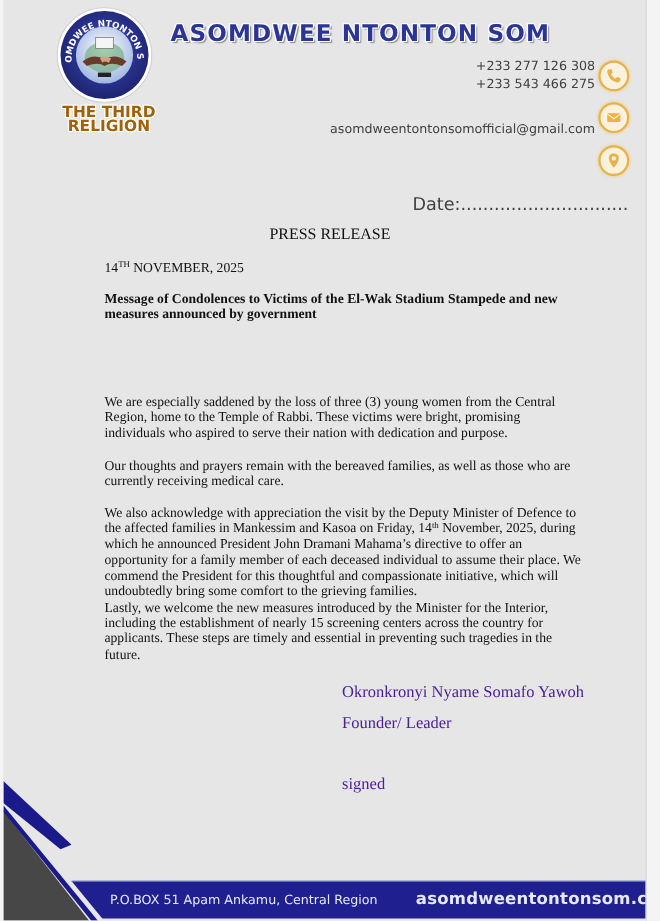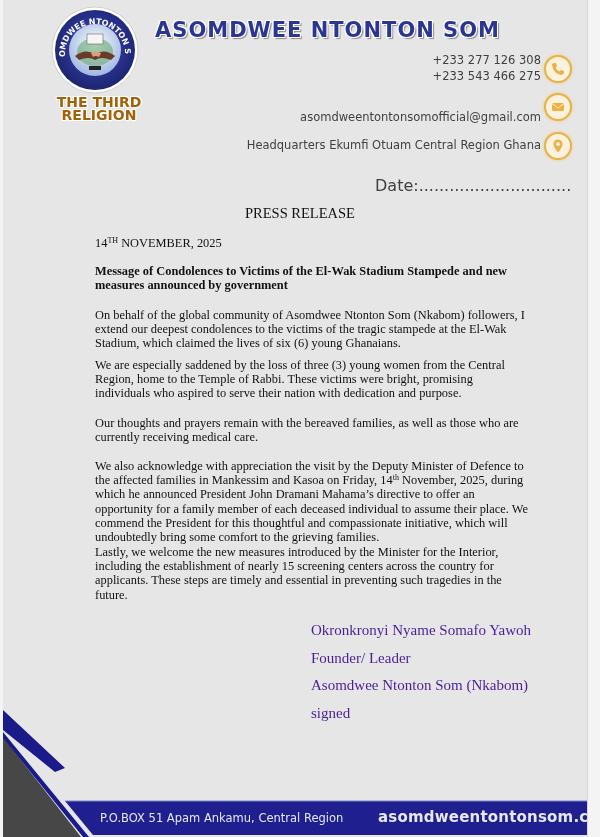--- a/index.html
+++ b/index.html
@@ -232,45 +232,42 @@
   </div>
 
   <div class="contact contact-email">asomdweentontonsomofficial@gmail.com</div>
   <div class="contact-icon icon-email">
     <svg viewBox="0 0 16 16">
       <rect x="2" y="4" width="12" height="8" rx="1" fill="#f0b13e"></rect>
       <path d="M2 4.5 L8 9 L14 4.5" stroke="#fff6e0" stroke-width="1" fill="none"></path>
     </svg>
   </div>
 
-  <div class="contact contact-address">Headquarters Ekumfi Otuam Central Region Ghana</div>
   <div class="contact-icon icon-location">
     <svg viewBox="0 0 16 16">
       <path d="M8 1.5 Q12.5 1.5 12.5 6 Q12.5 9 8 14.5 Q3.5 9 3.5 6 Q3.5 1.5 8 1.5 Z" fill="#e8b24a"></path>
       <circle cx="8" cy="6" r="2" fill="#fbf2de"></circle>
     </svg>
   </div>
 
   <div class="date-line">Date:..............................</div>
 
   <div class="press-title">PRESS RELEASE</div>
 
   <div class="doc-date"><span>14</span><sup>TH</sup><span> NOVEMBER, 2025</span></div>
 
   <div class="doc headline">Message of Condolences to Victims of the El-Wak Stadium Stampede and new measures announced by government</div>
 
-  <div class="doc para p1">On behalf of the global community of Asomdwee Ntonton Som (Nkabom) followers, I extend our deepest condolences to the victims of the tragic stampede at the El-Wak Stadium, which claimed the lives of six (6) young Ghanaians.</div>
   <div class="doc para p2">We are especially saddened by the loss of three (3) young women from the Central Region, home to the Temple of Rabbi. These victims were bright, promising individuals who aspired to serve their nation with dedication and purpose.</div>
   <div class="doc para p3">Our thoughts and prayers remain with the bereaved families, as well as those who are currently receiving medical care.</div>
   <div class="doc para p4"><span>We also acknowledge with appreciation the visit by the Deputy Minister of Defence to the affected families in Mankessim and Kasoa on Friday, 14</span><sup>th</sup><span> November, 2025, during which he announced President John Dramani Mahama’s directive to offer an opportunity for a family member of each deceased individual to assume their place. We commend the President for this thoughtful and compassionate initiative, which will undoubtedly bring some comfort to the grieving families.</span></div>
   <div class="doc para p5">Lastly, we welcome the new measures introduced by the Minister for the Interior, including the establishment of nearly 15 screening centers across the country for applicants. These steps are timely and essential in preventing such tragedies in the future.</div>
 
   <div class="sig sig-1">Okronkronyi Nyame Somafo Yawoh</div>
   <div class="sig sig-2">Founder/ Leader</div>
-  <div class="sig sig-3">Asomdwee Ntonton Som (Nkabom)</div>
   <div class="sig sig-4">signed</div>
 
   <svg class="footer-deco" viewBox="0 0 584 137" preserveAspectRatio="none">
     <polygon points="0,10 0,30 52,72 62,68" fill="#1a1a8a"></polygon>
     <polygon points="0,37 0,137 78,137" fill="#474747"></polygon>
     <polygon points="0,32 0,38 80,137 86,137" fill="#1a1a8a"></polygon>
     <polygon points="62,101 584,101 584,135 90,135" fill="#1f1f8f"></polygon>
     <line x1="62" y1="101" x2="584" y2="101" stroke="#7d84c9" stroke-width="1"></line>
   </svg>
 

